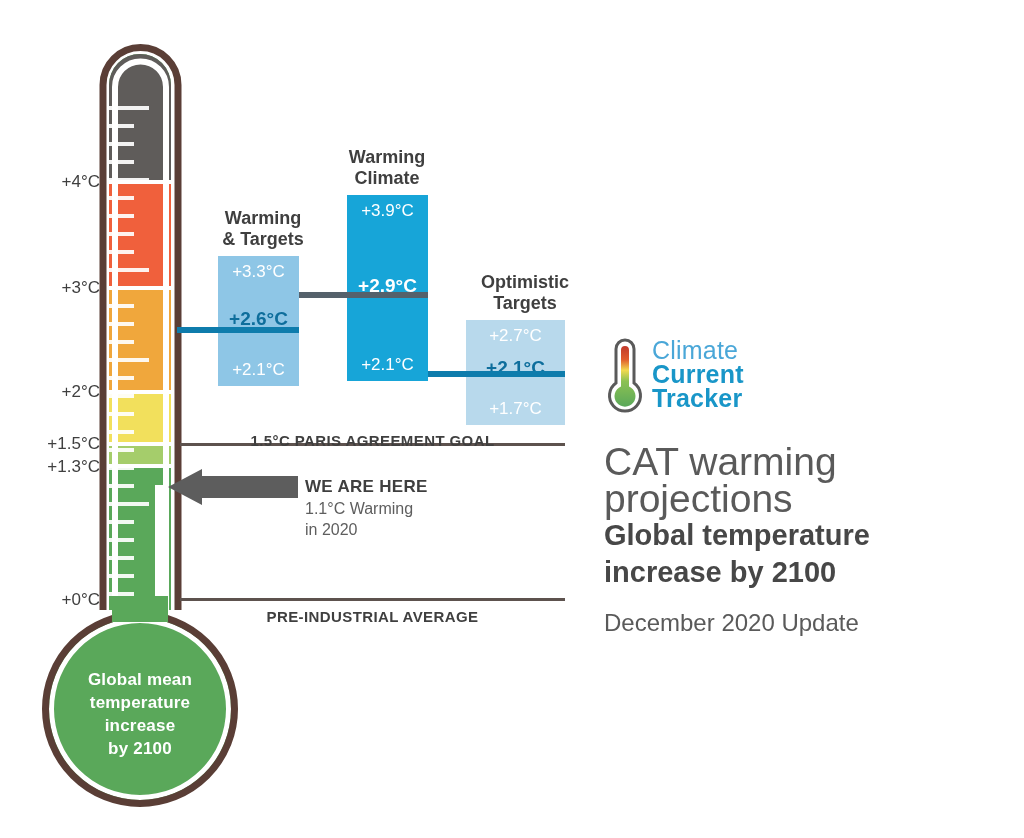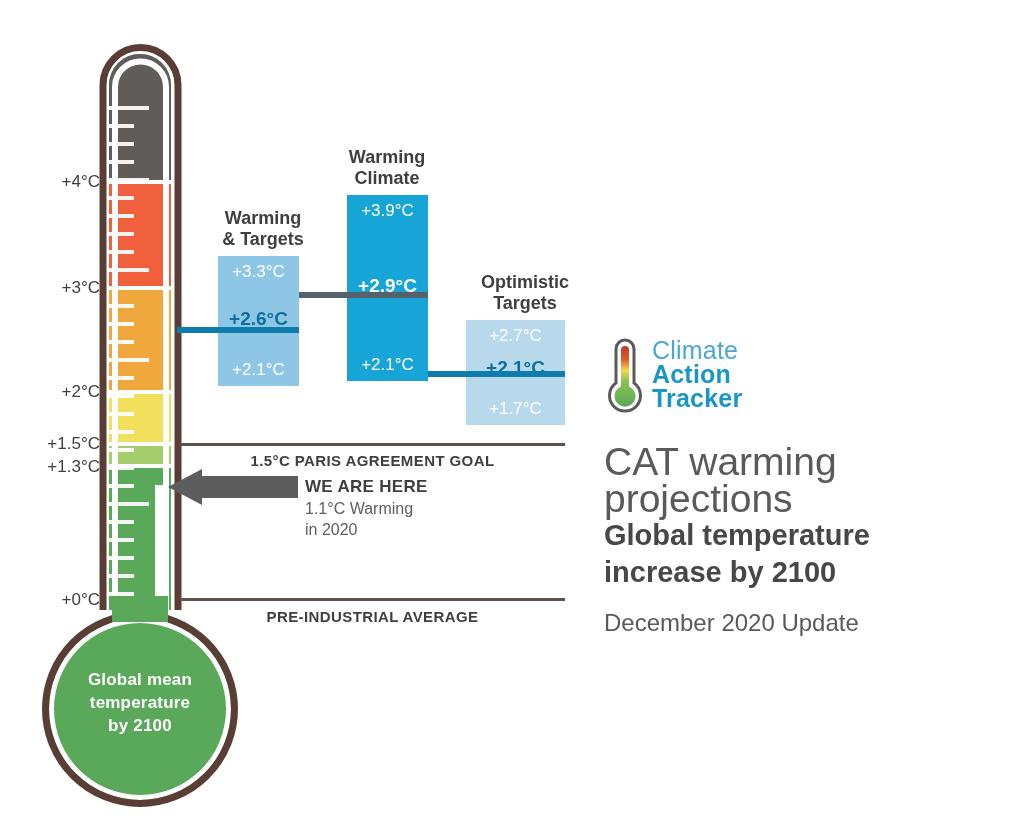--- a/index.html
+++ b/index.html
@@ -189,20 +189,21 @@
 
     <svg class="thermo-outline" width="190" height="600" viewBox="0 0 190 600">
       <path d="M 7,568 L 7,43 A 37.5,37.5 0 0 1 82,43 L 82,568" fill="none" stroke="#5a3e36" stroke-width="7"></path>
       <path d="M 19,568 L 19,45 A 25.5,25.5 0 0 1 70,45 L 70,568" fill="none" stroke="#ffffff" stroke-width="6"></path>
     </svg>
 
     <div class="bulb">
       <div class="bulb-label">
         <div>Global mean</div>
         <div>temperature</div>
+        <div>increase</div>
         <div>by 2100</div>
       </div>
     </div>
 
     <div style="position:absolute; left:112px; top:596px; width:56px; height:26px; background:#5aa85a;"></div>
   </div>
 
   <div id="axis-labels">
     <div class="axis-label" style="top:182px;">+4°C</div>
     <div class="axis-label" style="top:288px;">+3°C</div>
@@ -239,21 +240,21 @@
     <div>Targets</div>
   </div>
   <div class="range-bar" style="left:466px; top:320px; width:99px; height:105px; background:#b8d9ec;">
     <div class="hi" style="color:#ffffff;">+2.7°C</div>
     <div class="mid" style="top:37px; color:#0e6e9c;">+2.1°C</div>
     <div class="lo" style="color:#ffffff;">+1.7°C</div>
   </div>
   <div class="median-line" style="left:428px; top:371px; width:137px; background:#0e7cac;"></div>
 
   <div class="ref-line" style="left:180px; top:443px; width:385px;"></div>
-  <div class="ref-text" style="left:180px; top:452px; width:385px;">1.5°C PARIS AGREEMENT GOAL</div>
+  <div class="ref-text" style="left:180px; top:432px; width:385px;">1.5°C PARIS AGREEMENT GOAL</div>
 
   <div class="ref-line" style="left:180px; top:598px; width:385px;"></div>
   <div class="ref-text" style="left:180px; top:608px; width:385px;">PRE-INDUSTRIAL AVERAGE</div>
 
   <svg class="we-are-here-arrow" width="130" height="36" viewBox="0 0 130 36" style="left:168px; top:469px;">
     <path d="M 130,7 L 130,29 L 34,29 L 34,36 L 0,18 L 34,0 L 34,7 Z" fill="#5d5d5d"></path>
   </svg>
   <div class="wah-title" style="left:305px; top:477px;">WE ARE HERE</div>
   <div class="wah-sub" style="left:305px; top:498px;">
     <div>1.1°C Warming</div>
@@ -268,21 +269,21 @@
           <stop offset="22%" stop-color="#e05a2b"></stop>
           <stop offset="40%" stop-color="#f2d94e"></stop>
           <stop offset="58%" stop-color="#8cc152"></stop>
           <stop offset="100%" stop-color="#5aa85a"></stop>
         </linearGradient>
       </defs>
       <path d="M 21,4 A 9,9 0 0 1 30,13 L 30,47 A 15.5,15.5 0 1 1 12,47 L 12,13 A 9,9 0 0 1 21,4 Z" fill="#ffffff" stroke="#5a5a5a" stroke-width="3"></path>
       <path d="M 21,10 A 4,4 0 0 1 25,14 L 25,50.5 A 10.5,10.5 0 1 1 17,50.5 L 17,14 A 4,4 0 0 1 21,10 Z" fill="url(#logoGrad)"></path>
     </svg>
     <div class="logo-word logo-climate">Climate</div>
-    <div class="logo-word logo-action">Action</div>
+    <div class="logo-word logo-action">Current</div>
     <div class="logo-word logo-tracker">Tracker</div>
   </div>
 
   <div id="title-block">
     <div class="t-line1">CAT warming projections</div>
     <div class="t-line2">Global temperature</div>
     <div class="t-line3">increase by 2100</div>
     <div class="t-sub">December 2020 Update</div>
   </div>
 

